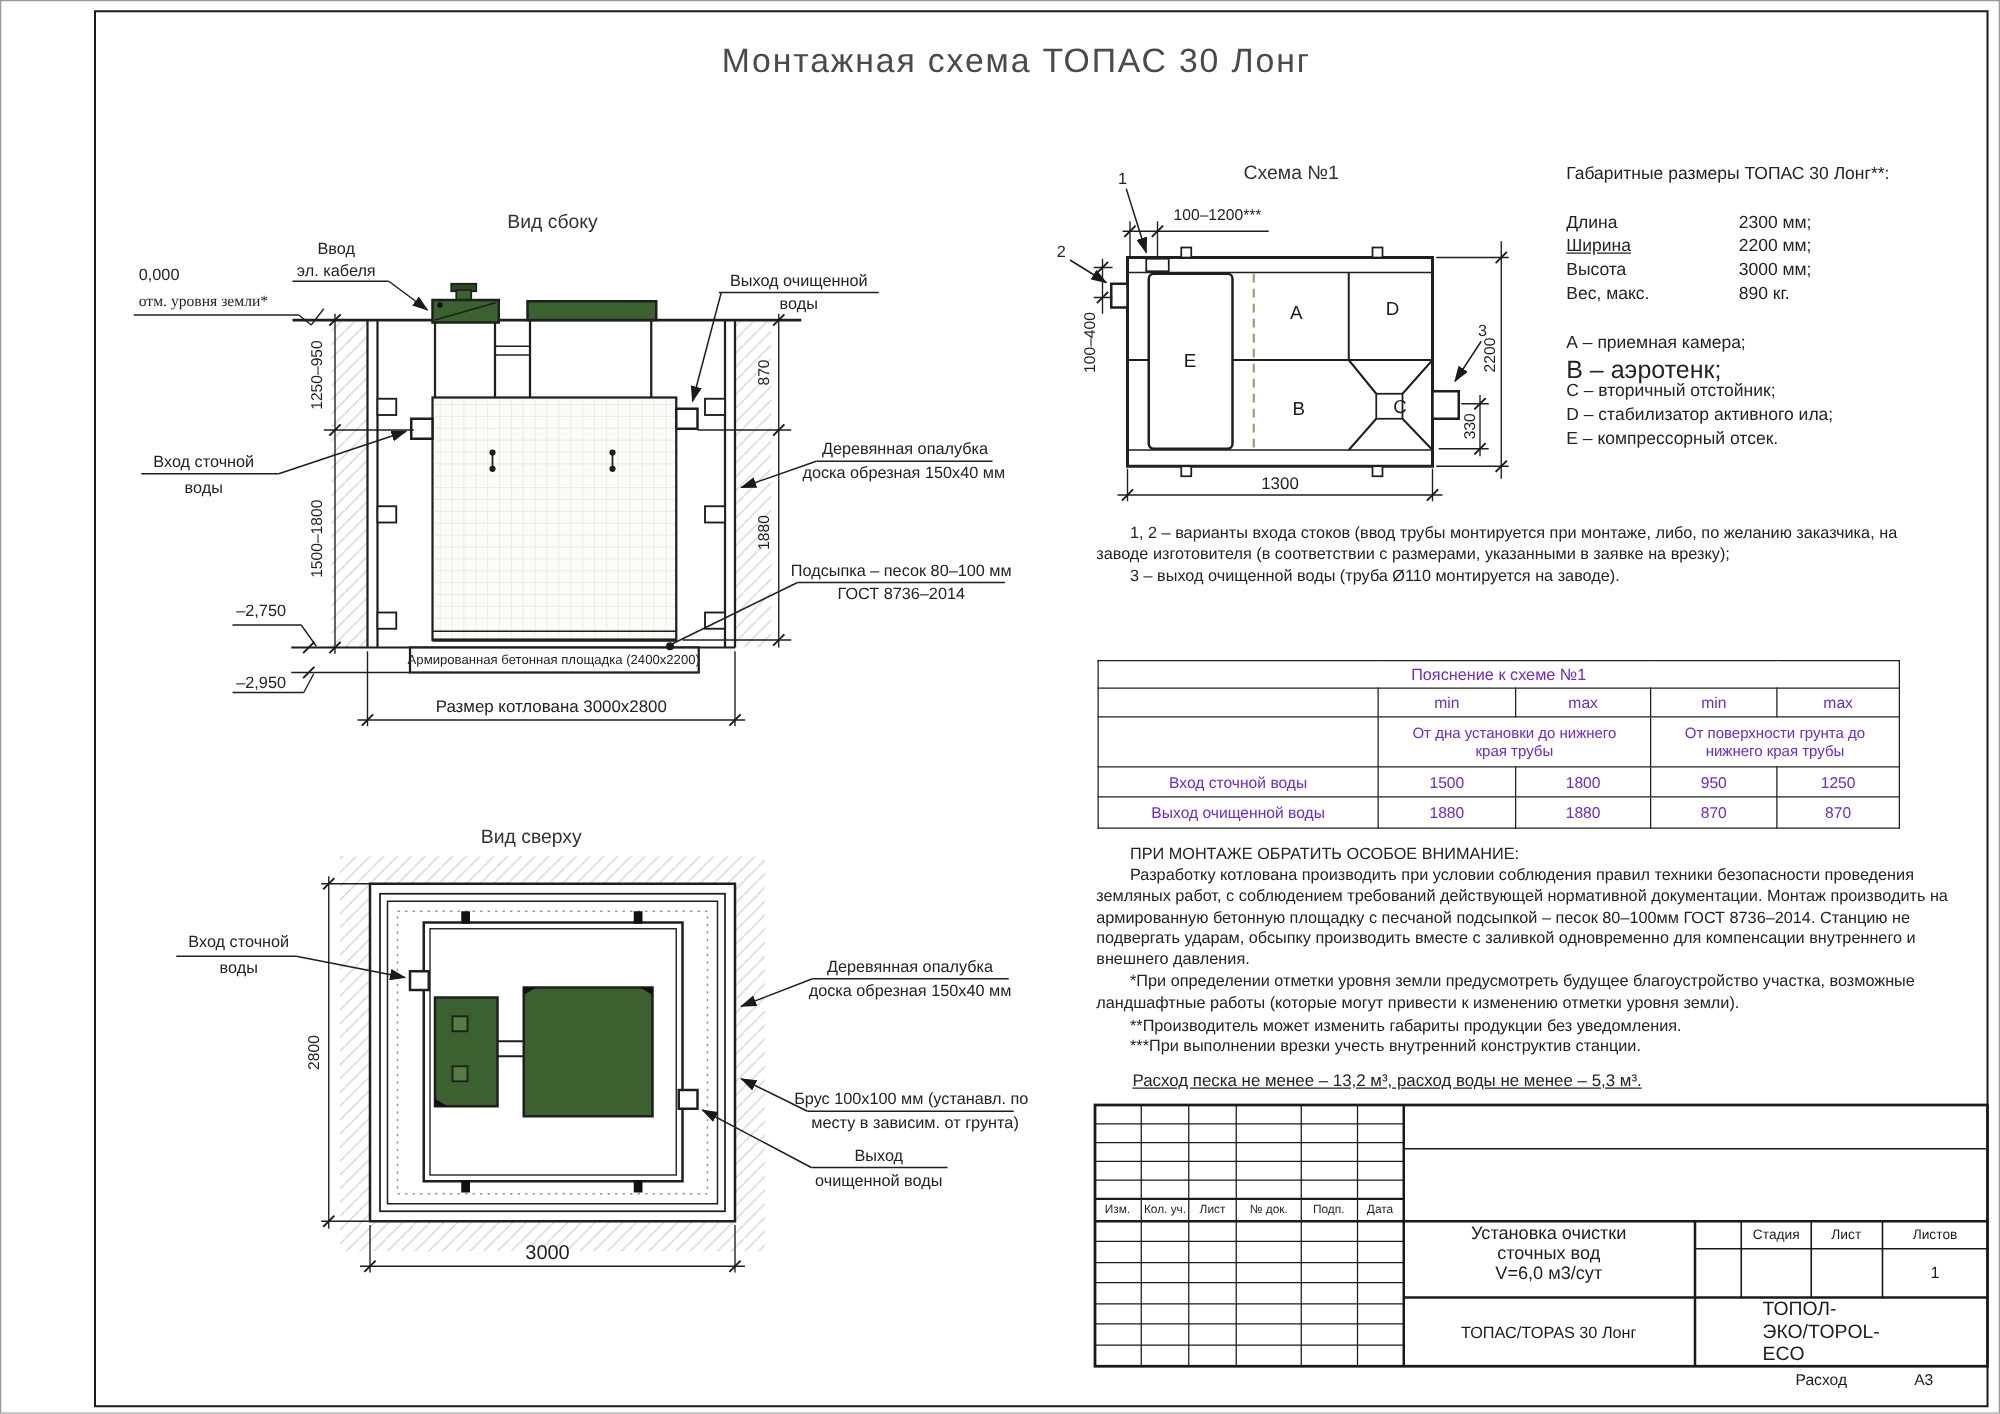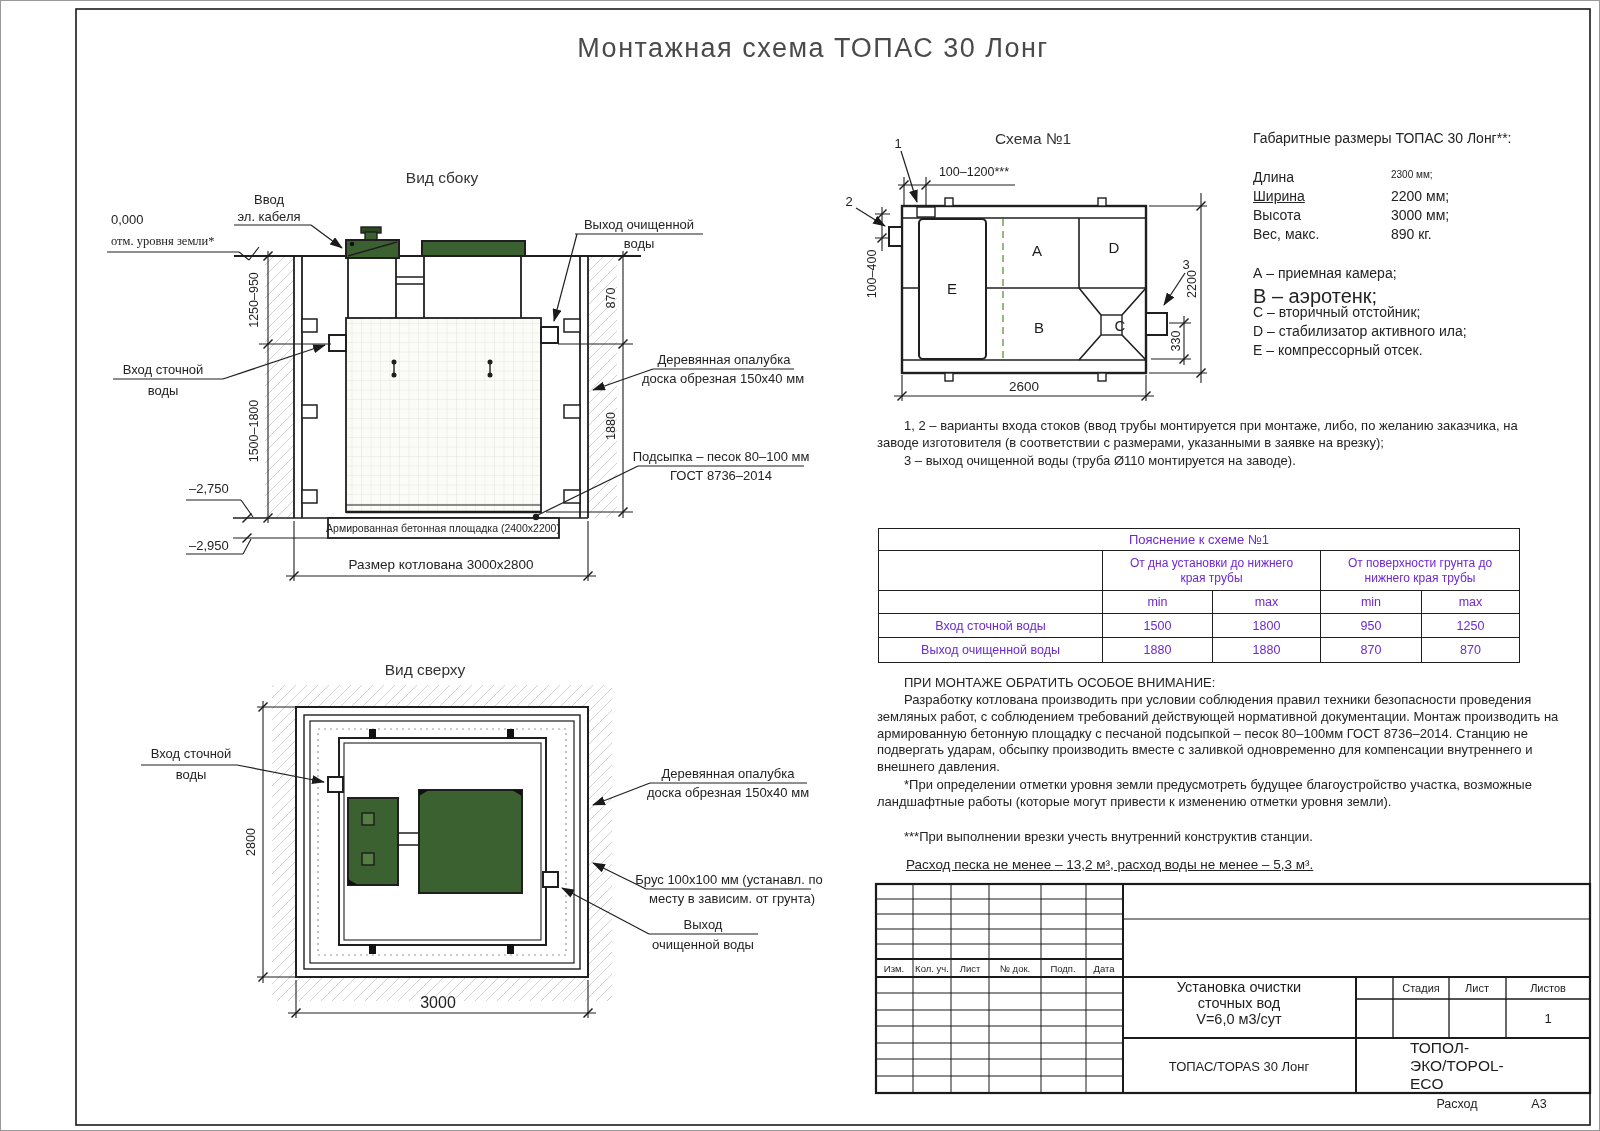--- a/index.html
+++ b/index.html
@@ -297,25 +297,25 @@
 <div class="lbl ctr chamber" style="left:1119px;top:325px;">С</div>
 <div class="lbl ctr chamber" style="left:1113px;top:247px;">D</div>
 <div class="lbl ctr chamber" style="left:951px;top:288px;">Е</div>
 <div class="lbl ctr" style="left:897px;top:143px;">1</div>
 <div class="lbl ctr" style="left:848px;top:201px;">2</div>
 <div class="lbl ctr" style="left:1185px;top:264px;">3</div>
 <div class="lbl ctr dimtxt" style="left:973px;top:171px;">100–1200***</div>
 <div class="lbl vert dimtxt" style="left:871px;top:273px;">100–400</div>
 <div class="lbl vert dimtxt" style="left:1191px;top:283px;">2200</div>
 <div class="lbl vert dimtxt" style="left:1175px;top:340px;">330</div>
-<div class="lbl ctr dimtxt" style="left:1023px;top:386px;font-size:13.5px;">2600</div>
+<div class="lbl ctr dimtxt" style="left:1023px;top:386px;font-size:13.5px;">1300</div>
 
 <div class="lbl" style="left:1252px;top:129px;font-size:14px;">Габаритные размеры ТОПАС 30 Лонг**:</div>
 <div class="lbl" style="left:1252px;top:168px;font-size:14px;">Длина</div>
-<div class="lbl" style="left:1390px;top:168px;font-size:10px;">2300 мм;</div>
+<div class="lbl" style="left:1390px;top:168px;font-size:14px;">2300 мм;</div>
 <div class="lbl" style="left:1252px;top:187px;font-size:14px;text-decoration:underline;">Ширина</div>
 <div class="lbl" style="left:1390px;top:187px;font-size:14px;">2200 мм;</div>
 <div class="lbl" style="left:1252px;top:206px;font-size:14px;">Высота</div>
 <div class="lbl" style="left:1390px;top:206px;font-size:14px;">3000 мм;</div>
 <div class="lbl" style="left:1252px;top:225px;font-size:14px;">Вес, макс.</div>
 <div class="lbl" style="left:1390px;top:225px;font-size:14px;">890 кг.</div>
 <div class="lbl" style="left:1252px;top:264px;font-size:14px;">А – приемная камера;</div>
 <div class="lbl" style="left:1252px;top:284px;font-size:20px;">В – аэротенк;</div>
 <div class="lbl" style="left:1252px;top:303px;font-size:14px;">С – вторичный отстойник;</div>
 <div class="lbl" style="left:1252px;top:322px;font-size:14px;">D – стабилизатор активного ила;</div>
@@ -323,30 +323,30 @@
 
 <div class="para indent" style="left:876px;top:417px;width:672px;">1, 2 – варианты входа  стоков (ввод трубы монтируется при монтаже, либо, по желанию заказчика, на заводе изготовителя (в соответствии с размерами, указанными в заявке на врезку);</div>
 <div class="para" style="left:903px;top:452px;width:650px;">3 – выход очищенной воды (труба Ø110 монтируется на заводе).</div>
 
 <table class="exp-table">
   <tbody>
         <tr>
     <td colspan="5" style="height:21px;font-size:13px;">Пояснение к схеме №1</td>
   </tr>
   <tr>
-    <td style="width:191px;height:39px;border-bottom:1.6px solid #1f1f1f;"></td>
-    <td colspan="2" class="grp" style="width:152px;">От дна установки до нижнего края трубы</td>
-    <td colspan="2" class="grp" style="width:133px;">От поверхности грунта до нижнего края трубы</td>
-  </tr>
-  <tr>
     <td style="height:22px;"></td>
     <td style="width:77px;">min</td>
     <td style="width:75px;">max</td>
     <td style="width:68px;">min</td>
     <td style="width:65px;">max</td>
+  </tr>
+  <tr>
+    <td style="width:191px;height:39px;border-bottom:1.6px solid #1f1f1f;"></td>
+    <td colspan="2" class="grp" style="width:152px;">От дна установки до нижнего края трубы</td>
+    <td colspan="2" class="grp" style="width:133px;">От поверхности грунта до нижнего края трубы</td>
   </tr>
   <tr>
     <td style="height:23px;">Вход сточной воды</td>
     <td>1500</td>
     <td>1800</td>
     <td>950</td>
     <td>1250</td>
   </tr>
   <tr>
     <td style="height:24px;">Выход очищенной воды</td>
@@ -354,20 +354,21 @@
     <td>1880</td>
     <td>870</td>
     <td>870</td>
   </tr>
 </tbody>
     </table>
 
 <div class="para" style="left:903px;top:674px;width:650px;">ПРИ МОНТАЖЕ ОБРАТИТЬ ОСОБОЕ ВНИМАНИЕ:</div>
 <div class="para indent" style="left:876px;top:691px;width:682px;">Разработку котлована производить при условии соблюдения правил техники безопасности проведения земляных работ, с соблюдением требований действующей нормативной документации.  Монтаж производить на армированную бетонную площадку с песчаной подсыпкой – песок 80–100мм ГОСТ 8736–2014. Станцию не подвергать ударам, обсыпку производить вместе с заливкой одновременно для компенсации внутреннего и внешнего давления.</div>
 <div class="para indent" style="left:876px;top:776px;width:682px;">*При определении отметки уровня земли предусмотреть будущее благоустройство участка, возможные ландшафтные работы (которые могут привести к изменению отметки уровня земли).</div>
+<div class="para" style="left:903px;top:812px;width:655px;">**Производитель может изменить габариты продукции без уведомления.</div>
 <div class="para" style="left:903px;top:828px;width:655px;">***При выполнении врезки учесть внутренний конструктив станции.</div>
 <div class="para underl" style="left:905px;top:856px;width:655px;font-size:13.5px;">Расход песка не менее – 13,2 м³, расход воды не менее – 5,3 м³.</div>
 
 <div class="tb ctr" style="left:893px;top:967px;font-size:9.5px;">Изм.</div>
 <div class="tb ctr" style="left:931px;top:967px;font-size:9.5px;">Кол. уч.</div>
 <div class="tb ctr" style="left:969px;top:967px;font-size:9.5px;">Лист</div>
 <div class="tb ctr" style="left:1014px;top:967px;font-size:9.5px;">№ док.</div>
 <div class="tb ctr" style="left:1062px;top:967px;font-size:9.5px;">Подп.</div>
 <div class="tb ctr" style="left:1103px;top:967px;font-size:9.5px;">Дата</div>
 <div class="tb ctr" style="left:1238px;top:986px;font-size:14.5px;">Установка очистки</div>

